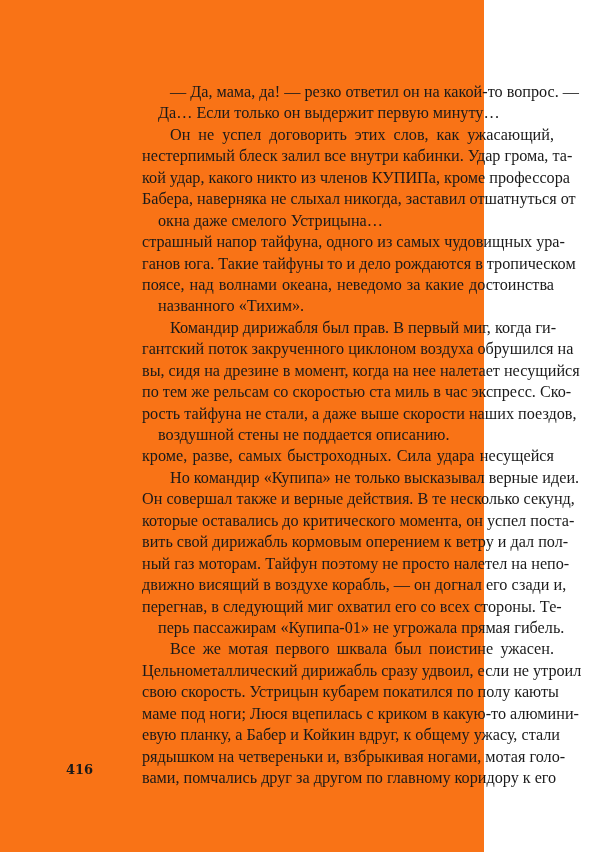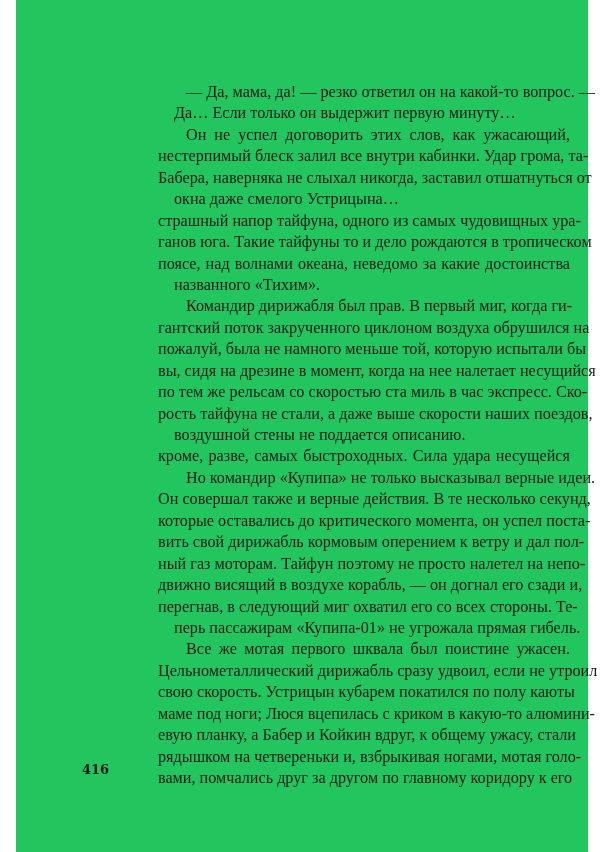--- a/index.html
+++ b/index.html
@@ -8,24 +8,24 @@
       background: #ffffff;
     }
     body {
       width: 600px;
       height: 852px;
       position: relative;
       overflow: hidden;
     }
     .page {
       position: absolute;
-      left: 16px; top: 0;
-      width: 572px;
+      left: 0; top: 0;
+      width: 484px;
       height: 852px;
-      background: #22c55e;
+      background: #f97316;
     }
     .text-block {
       position: absolute;
       left: 142px;
       top: 82px;
       width: 412px;
       font-family: "Liberation Serif", "DejaVu Serif", serif;
       font-size: 16.2px;
       line-height: 21.45px;
       color: #1a1a1a;
@@ -65,35 +65,35 @@
   <div class="text-block">
 
     <div class="paragraph">
       <span class="line indent">— Да, мама, да! — резко ответил он на какой-то вопрос. —</span>
       <span class="line last">Да… Если только он выдержит первую минуту…</span>
     </div>
 
     <div class="paragraph">
       <span class="line indent">Он не успел договорить этих слов, как ужасающий,</span>
       <span class="line">нестерпимый блеск залил все внутри кабинки. Удар грома, та-</span>
+      <span class="line">кой удар, какого никто из членов КУПИПа, кроме профессора</span>
       <span class="line">Бабера, наверняка не слыхал никогда, заставил отшатнуться от</span>
       <span class="line last">окна даже смелого Устрицына…</span>
     </div>
 
     <div class="paragraph">
       <span class="line">страшный напор тайфуна, одного из самых чудовищных ура-</span>
       <span class="line">ганов юга. Такие тайфуны то и дело рождаются в тропическом</span>
       <span class="line">поясе, над волнами океана, неведомо за какие достоинства</span>
       <span class="line last">названного «Тихим».</span>
     </div>
 
     <div class="paragraph">
       <span class="line indent">Командир дирижабля был прав. В первый миг, когда ги-</span>
       <span class="line">гантский поток закрученного циклоном воздуха обрушился на</span>
-      <span class="line">пожалуй, была не намного меньше той, которую испытали бы</span>
       <span class="line">вы, сидя на дрезине в момент, когда на нее налетает несущийся</span>
       <span class="line">по тем же рельсам со скоростью ста миль в час экспресс. Ско-</span>
       <span class="line">рость тайфуна не стали, а даже выше скорости наших поездов,</span>
       <span class="line last">воздушной стены не поддается описанию.</span>
       <span class="line">кроме, разве, самых быстроходных. Сила удара несущейся</span>
     </div>
 
     <div class="paragraph">
       <span class="line indent">Но командир «Купипа» не только высказывал верные идеи.</span>
       <span class="line">Он совершал также и верные действия. В те несколько секунд,</span>

